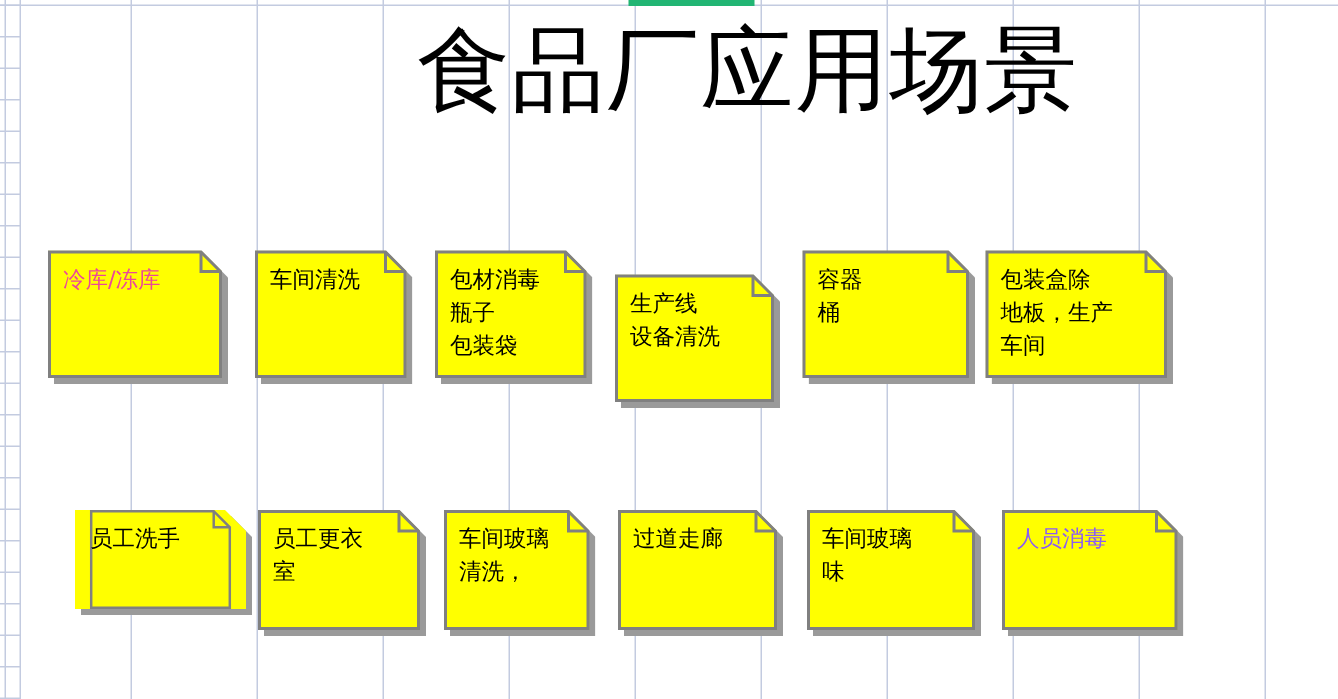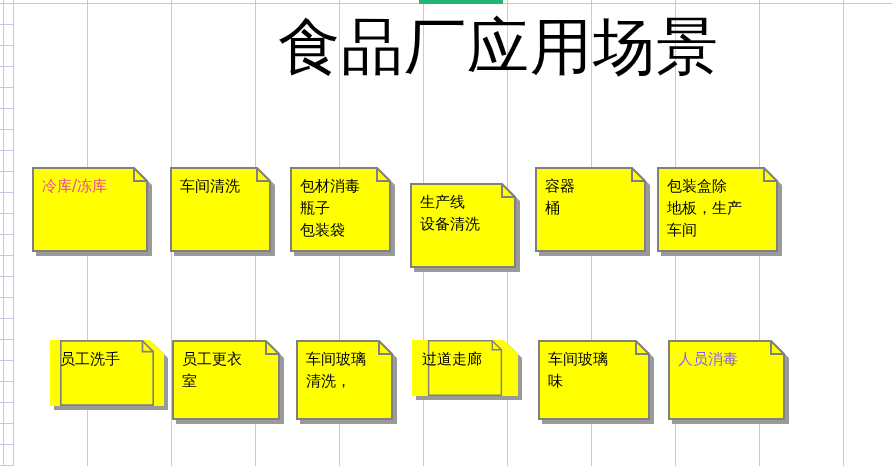--- a/index.html
+++ b/index.html
@@ -251,21 +251,21 @@
       <div class="note" style="left: 296px; top: 340px; width: 97px; height: 80px;">
         <div class="shadow" style="background: rgb(154, 154, 154);"></div>
         <div class="body" style="background: rgb(255, 255, 0);"></div>
         <svg class="outline" width="97" height="80" viewBox="0 0 97 80">
           <polygon points="1,1 83,1 96,14 96,79 1,79" stroke="#808080"></polygon>
           <polyline points="83,1 83,14 96,14" stroke="#808080"></polyline>
         </svg>
         <div class="label" style="color: rgb(0, 0, 0);">车间玻璃
 清洗，</div>
       </div>
-      <div class="note" style="left: 412px; top: 340px; width: 106px; height: 56px;">
+      <div class="note" style="left: 412px; top: 340px; width: 106px; height: 80px;">
         <div class="shadow" style="background: rgb(154, 154, 154);"></div>
         <div class="body" style="background: rgb(255, 255, 0);"></div>
         <svg class="outline" width="106" height="80" viewBox="0 0 106 80">
           <polygon points="1,1 92,1 105,14 105,79 1,79" stroke="#808080"></polygon>
           <polyline points="92,1 92,14 105,14" stroke="#808080"></polyline>
         </svg>
         <div class="label" style="color: rgb(0, 0, 0);">过道走廊</div>
       </div>
       <div class="note" style="left: 538px; top: 340px; width: 112px; height: 80px;">
         <div class="shadow" style="background: rgb(154, 154, 154);"></div>

